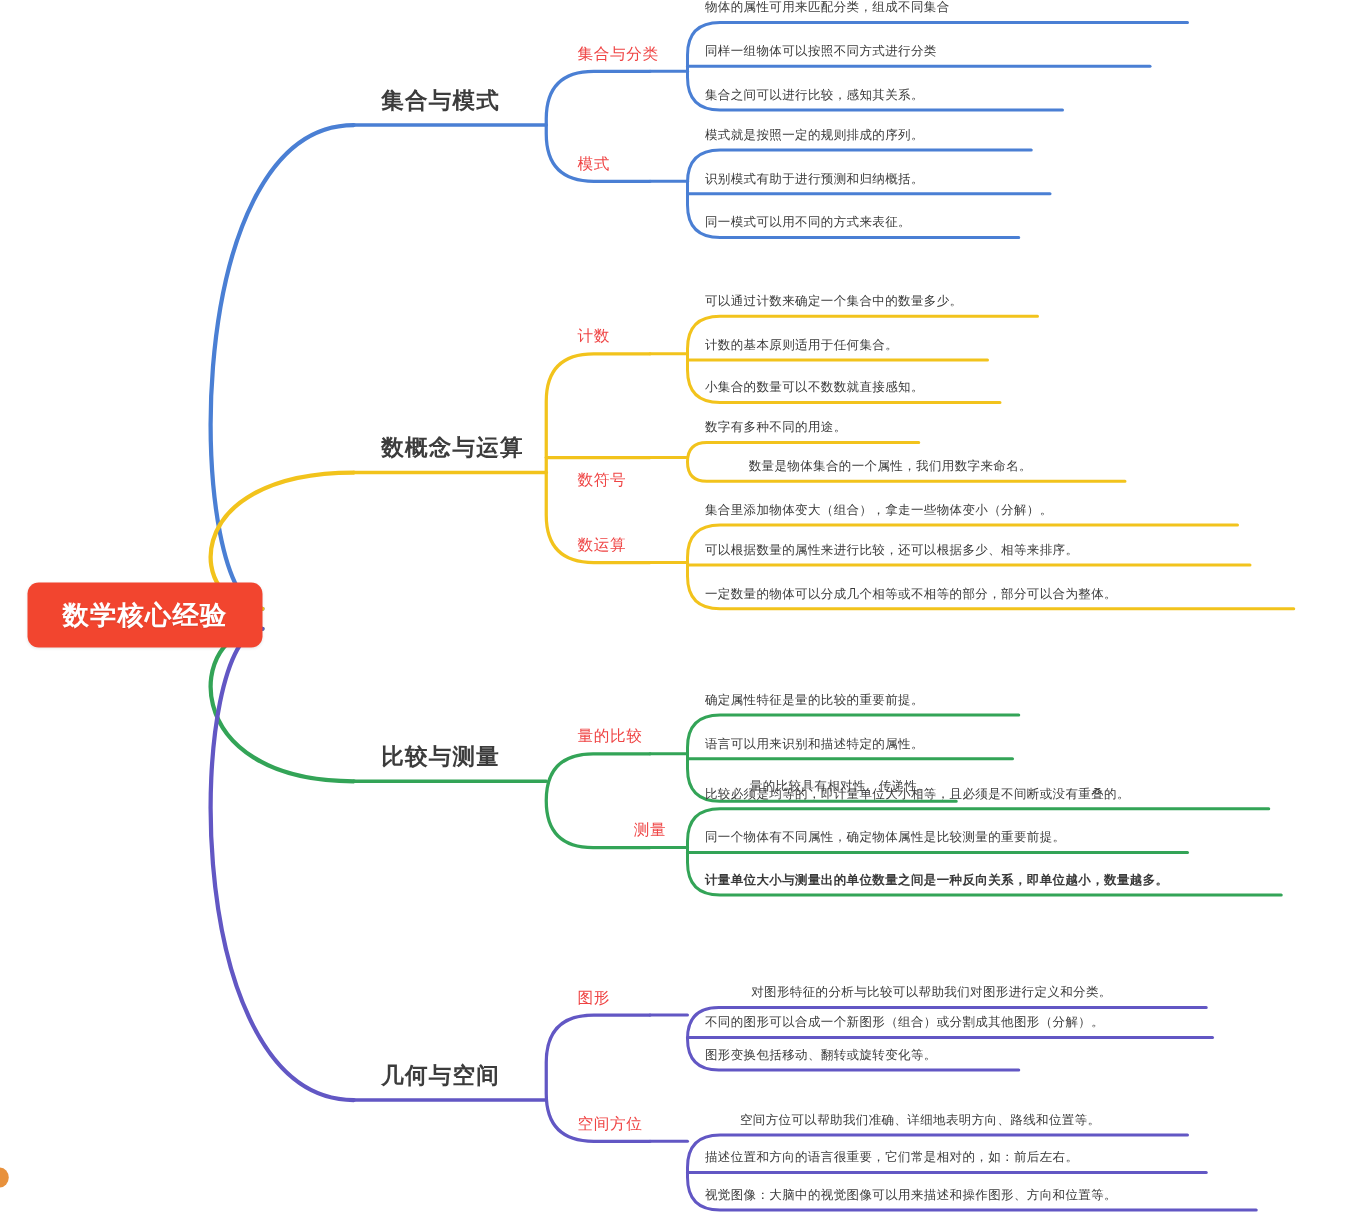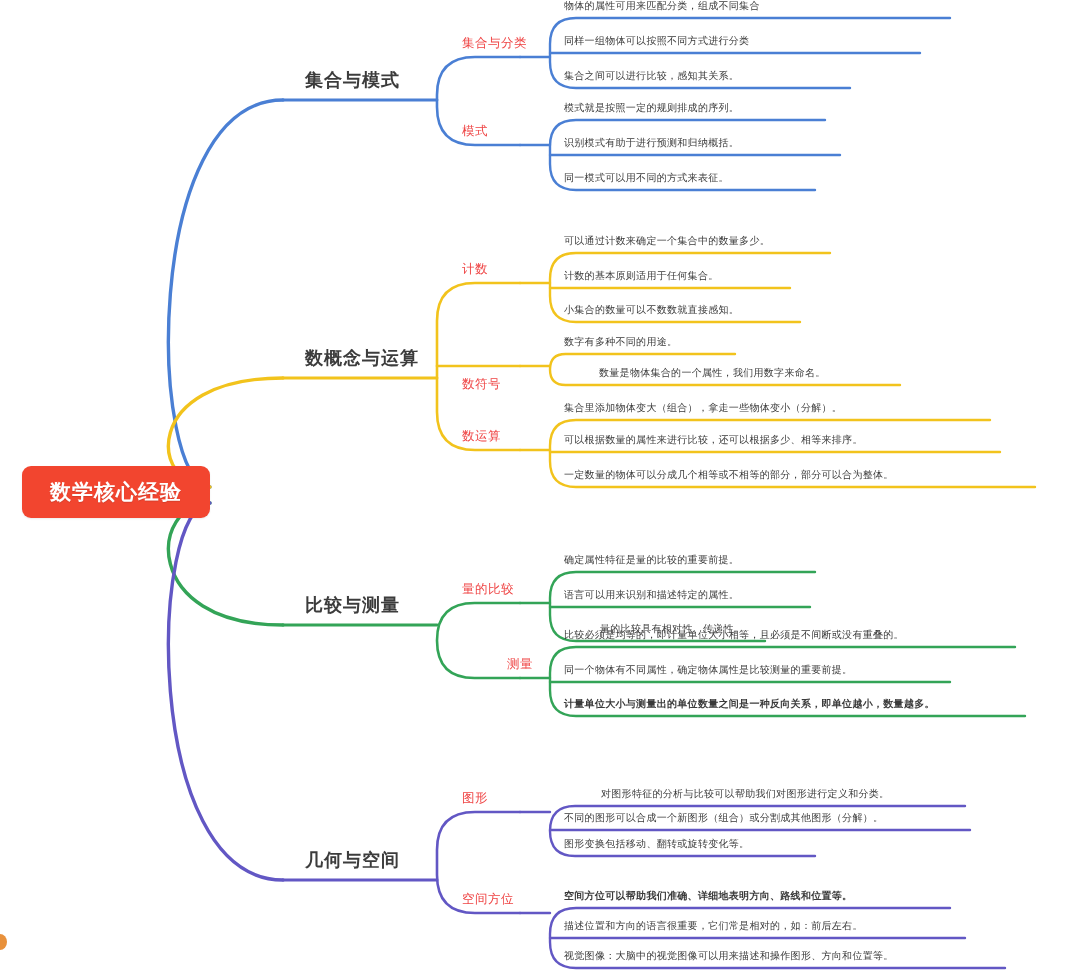--- a/index.html
+++ b/index.html
@@ -133,18 +133,18 @@
       <div class="slabel" style="left: 486px; top: 656px; margin-left: 21px;">测量</div>
       <div class="leaf" style="left: 564px; top: 628px;">比较必须是均等的，即计量单位大小相等，且必须是不间断或没有重叠的。</div>
       <div class="leaf" style="left: 564px; top: 663px;">同一个物体有不同属性，确定物体属性是比较测量的重要前提。</div>
       <div class="leaf" style="left: 564px; top: 697px; font-weight: bold;">计量单位大小与测量出的单位数量之间是一种反向关系，即单位越小，数量越多。</div>
       <div class="blabel" style="left: 305px; top: 593px;">比较与测量</div>
       <div class="slabel" style="left: 462px; top: 790px;">图形</div>
       <div class="leaf" style="left: 564px; top: 787px; margin-left: 37px;">对图形特征的分析与比较可以帮助我们对图形进行定义和分类。</div>
       <div class="leaf" style="left: 564px; top: 811px;">不同的图形可以合成一个新图形（组合）或分割成其他图形（分解）。</div>
       <div class="leaf" style="left: 564px; top: 837px;">图形变换包括移动、翻转或旋转变化等。</div>
       <div class="slabel" style="left: 462px; top: 891px;">空间方位</div>
-      <div class="leaf" style="left: 564px; top: 889px; font-weight: bold;">空间方位可以帮助我们准确、详细地表明方向、路线和位置等。</div>
+      <div class="leaf" style="left: 592px; top: 889px;">空间方位可以帮助我们准确、详细地表明方向、路线和位置等。</div>
       <div class="leaf" style="left: 564px; top: 919px;">描述位置和方向的语言很重要，它们常是相对的，如：前后左右。</div>
       <div class="leaf" style="left: 564px; top: 949px;">视觉图像：大脑中的视觉图像可以用来描述和操作图形、方向和位置等。</div>
       <div class="blabel" style="left: 305px; top: 848px;">几何与空间</div>
     </div>
 </div>
 
 </body></html>

